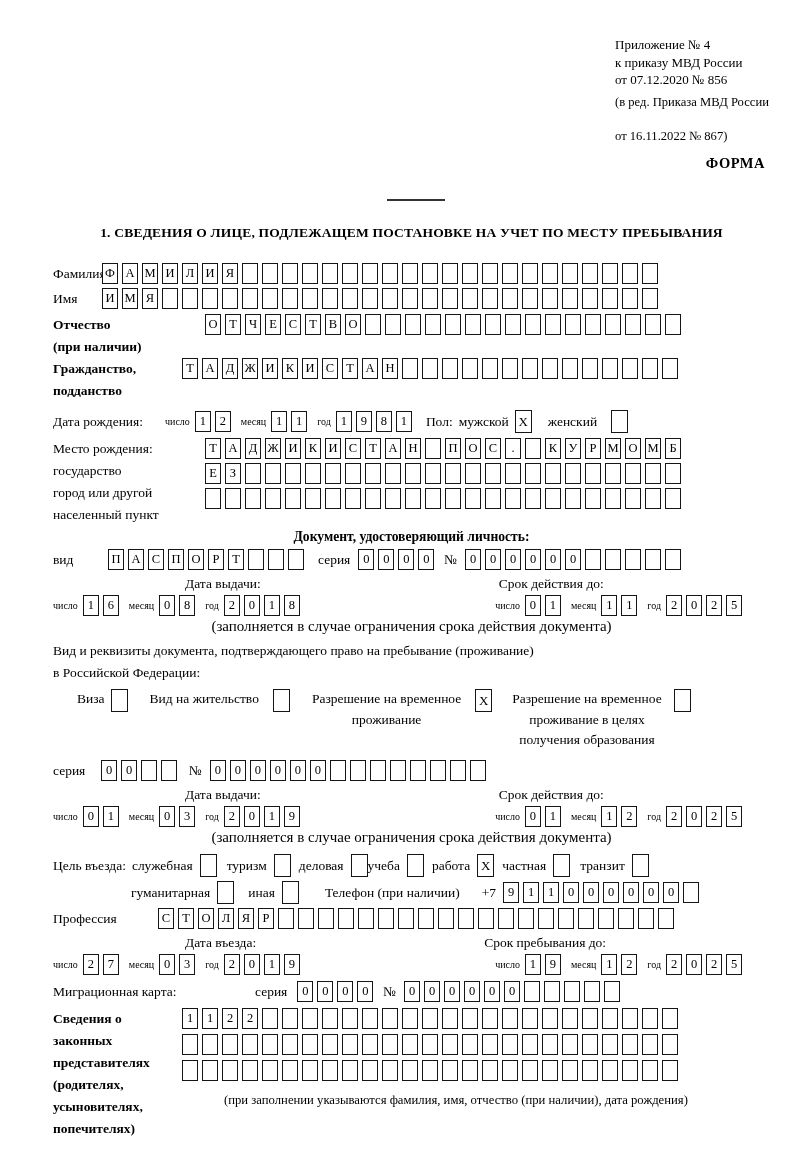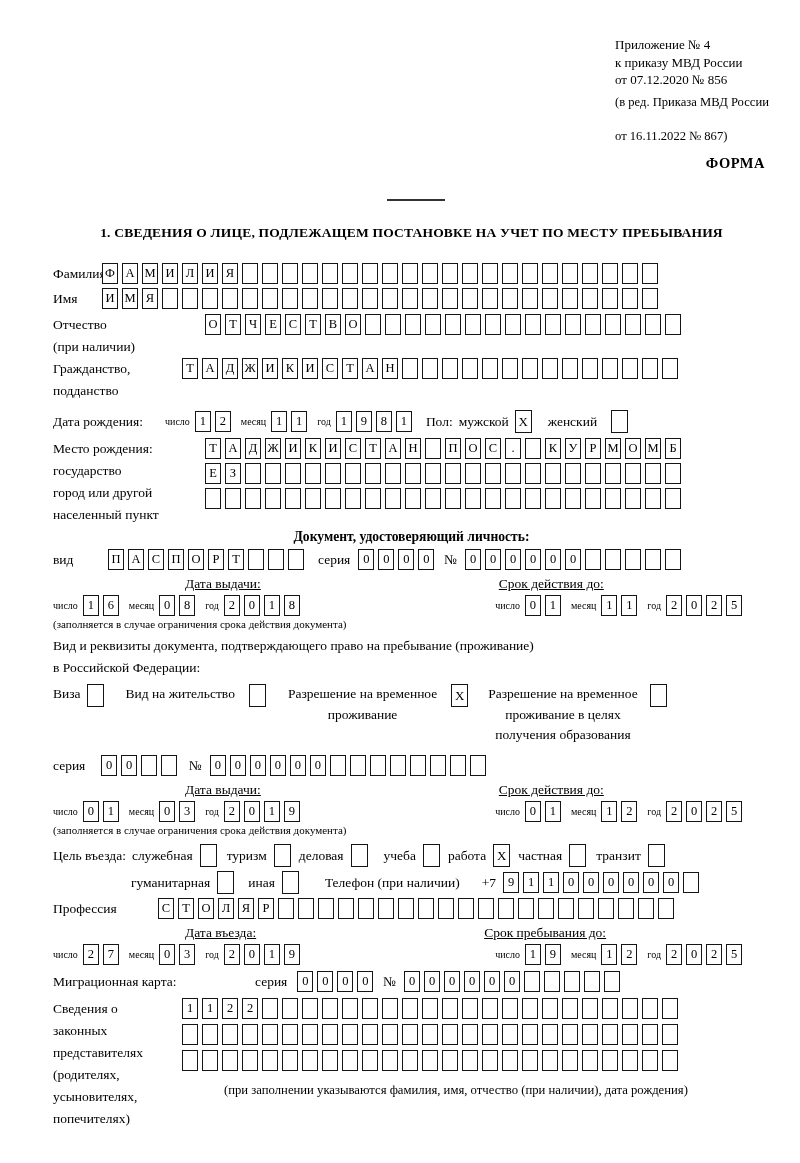--- a/index.html
+++ b/index.html
@@ -15,40 +15,40 @@
   .tr-block .ed{margin-top:5px;font-size:12.6px;}
   .forma{text-align:right;font-weight:bold;font-size:14.5px;margin:10px 5px 0 0;letter-spacing:.5px;}
   
   .title{text-align:center;font-weight:bold;font-size:14.6px;line-height:1.55;margin-top:13px;}
   .uline{display:inline-block;width:58px;border-bottom:2px solid #333;height:12px;margin-left:8px;}
   .sec{font-weight:bold;font-size:13.5px;text-align:center;margin-top:18px;letter-spacing:.2px;}
   
   .frow{display:flex;align-items:center;flex-wrap:nowrap;}
   .top{align-items:flex-start;}
   .flabel{font-size:13.5px;flex:none;}
-  .stack div{height:22px;line-height:22px;}
+  .stack div{height:22px;line-height:22px;font-weight:bold;}
   .mrl div{height:22px;line-height:22px;}
   .boxes{display:inline-flex;gap:4px;flex:none;}
   .cell{width:16px;height:21px;border:1.5px solid #151515;display:inline-flex;align-items:center;
         justify-content:center;font-size:12.5px;flex:none;background:#fff;}
   .chk{width:17px;height:23px;border:1.5px solid #151515;display:inline-flex;align-items:center;
        justify-content:center;font-size:13px;flex:none;background:#fff;}
   .stackrows{display:flex;flex-direction:column;gap:4px;}
   
-  .dheads{display:flex;font-size:13.5px;text-decoration:underline;}
+  .dheads{display:flex;font-size:13.5px;}
   .drow{display:flex;align-items:center;}
   .dgroup{display:inline-flex;align-items:center;}
   .dgroup .dl{font-size:10px;margin:0 5px 0 10px;}
   .dgroup .dl:first-child{margin-left:0;}
-  .note{font-size:11px;text-align:left;margin-top:2px;}
+  .note{font-size:15px;text-align:center;margin-top:2px;}
   .plain{font-size:13.5px;}
   .dochead{text-align:center;font-weight:bold;font-size:13.6px;}
   
   .opts{display:flex;align-items:flex-start;}
-  .opt{display:flex;align-items:flex-start;}
+  .opt{display:flex;align-items:flex-start;margin-left:24px;}
   .opt-lines{font-size:13.5px;text-align:center;line-height:1.5;}
   
   .popt{display:inline-flex;align-items:center;}
   .popt .pl{font-size:13.5px;margin-right:7px;}
   .caption{font-size:12.7px;margin-top:12px;margin-left:42px;}
   .mt3{margin-top:3px;}.mt4{margin-top:4px;}.mt5{margin-top:5px;}.mt6{margin-top:6px;}
   .mt8{margin-top:8px;}.mt10{margin-top:10px;}.mt22{margin-top:22px;}
 </style>
 </head>
 <body>
@@ -517,21 +517,21 @@
       <span class="chk"></span>
     </span>
     <span class="popt" style="margin-left:10px">
       <span class="pl">туризм</span>
       <span class="chk"></span>
     </span>
     <span class="popt" style="margin-left:8px">
       <span class="pl">деловая</span>
       <span class="chk"></span>
     </span>
-    <span class="popt" style="margin-left:16px">
+    <span class="popt" style="margin-left:0">
       <span class="pl">учеба</span>
       <span class="chk"></span>
     </span>
     <span class="popt" style="margin-left:8px">
       <span class="pl">работа</span>
       <span class="chk">X</span>
     </span>
     <span class="popt" style="margin-left:8px">
       <span class="pl">частная</span>
       <span class="chk"></span>

